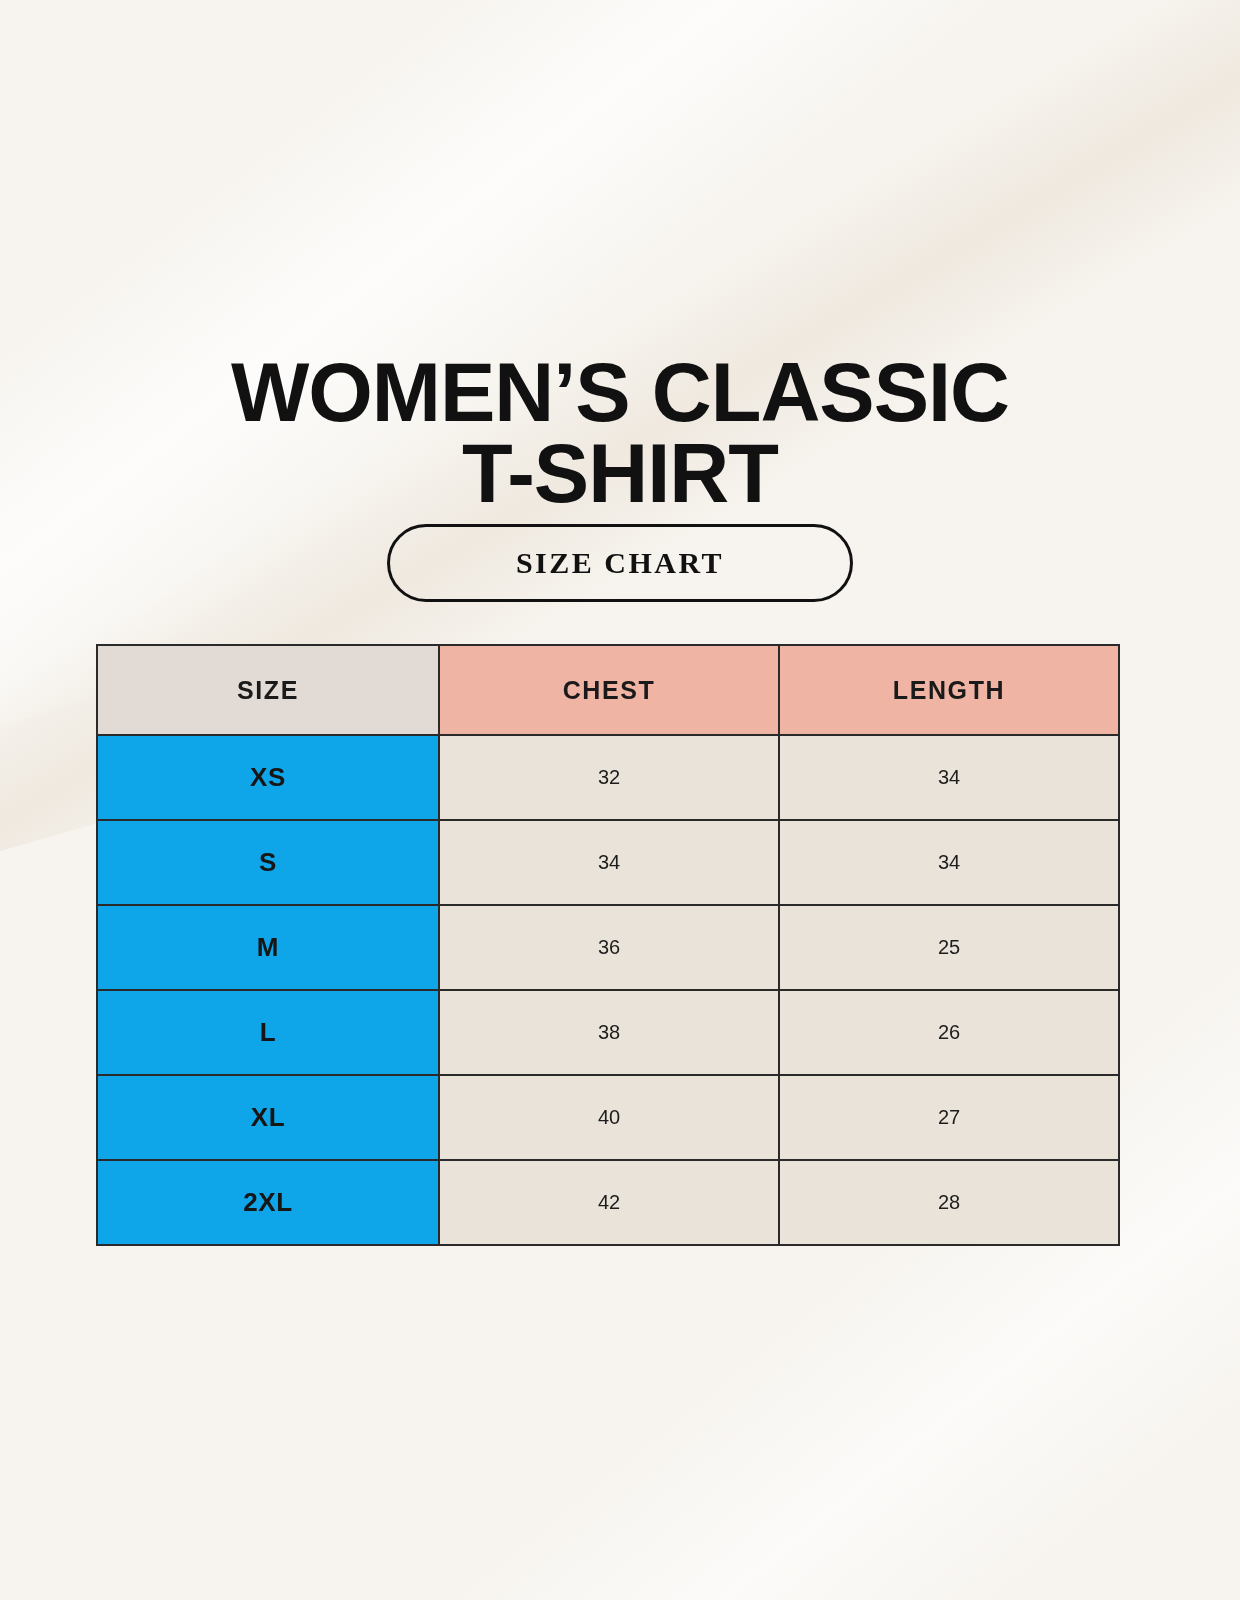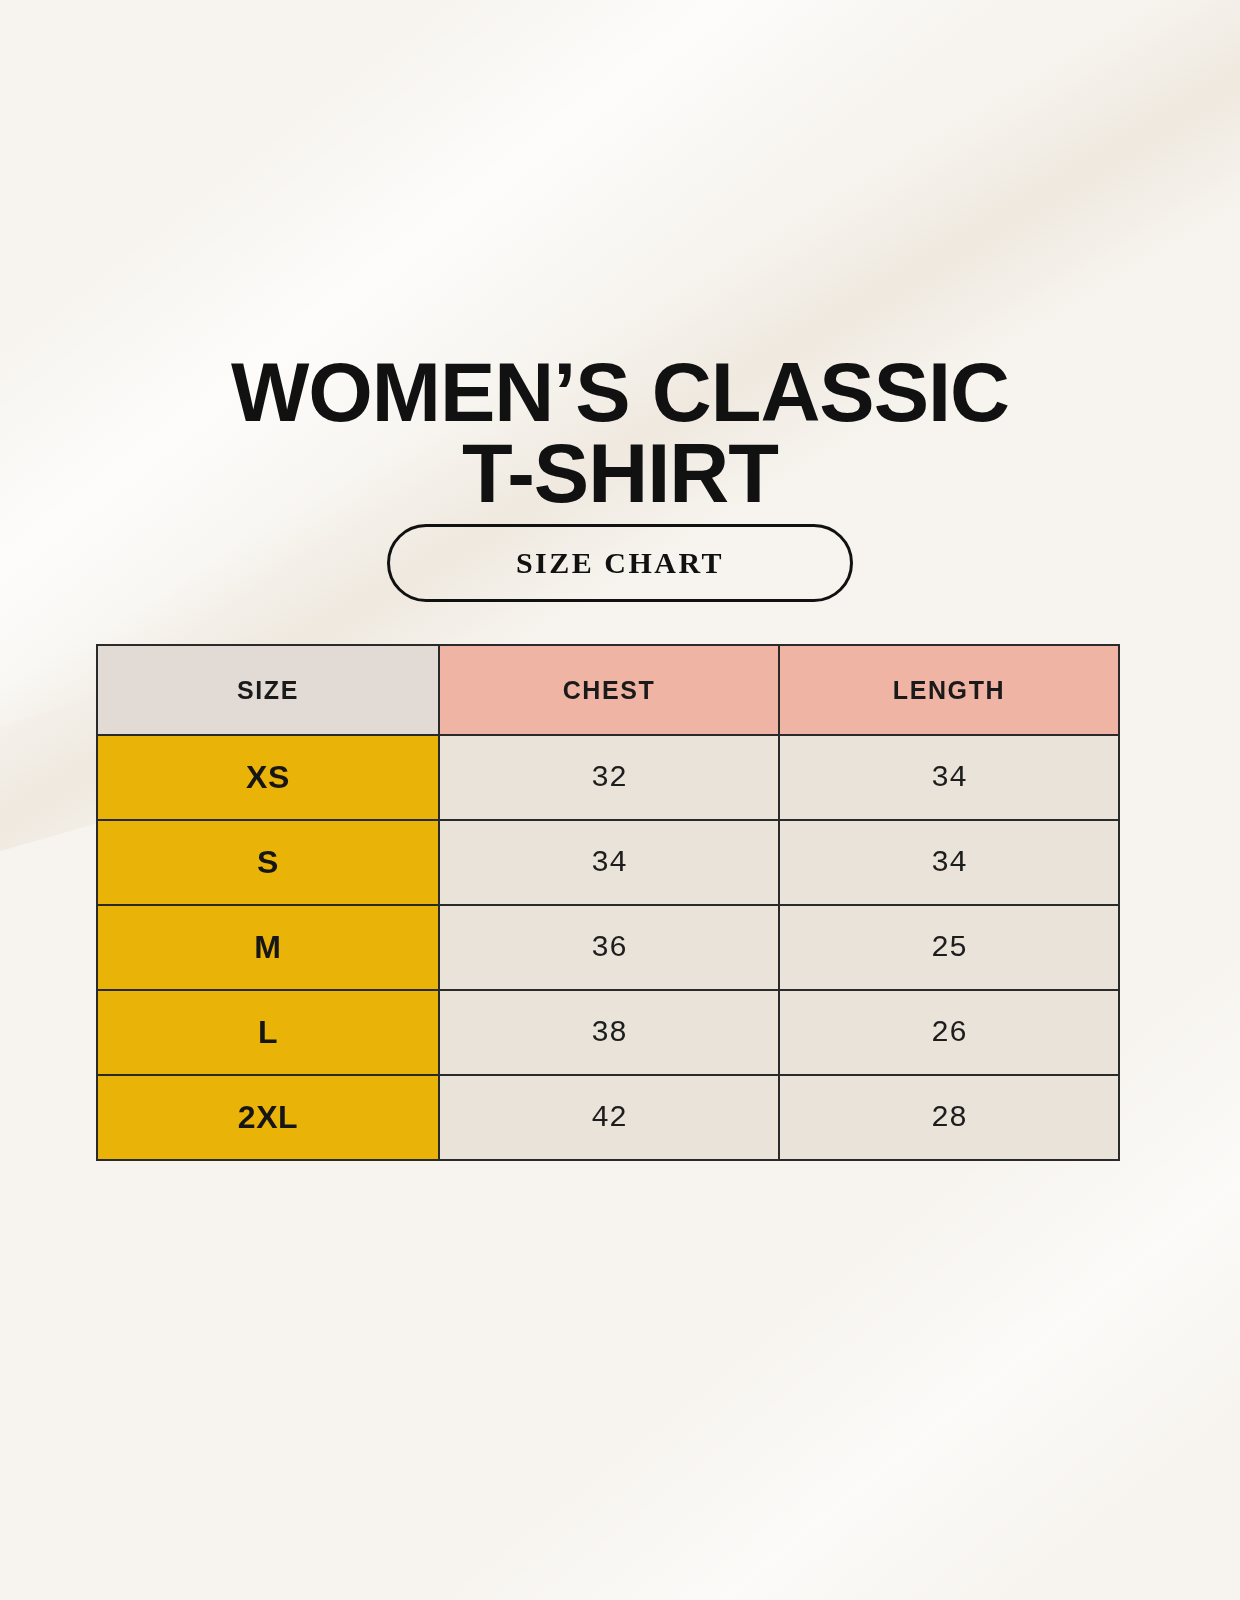--- a/index.html
+++ b/index.html
@@ -110,32 +110,31 @@
     font-weight: 700;
     letter-spacing: 1.6px;
     color: #1a1a1a;
     text-transform: uppercase;
   }
   th.col-size { width: 342px; background: #e2dad4; }
   th.col-chest { width: 340px; background: #f0b4a4; }
   th.col-length { width: 340px; background: #f0b4a4; }
 
   td.cell-size {
-    background: #eab308;
-    font-size: 32px;
+    background: #0ea5e9;
+    font-size: 26px;
     font-weight: 700;
     color: #161616;
     letter-spacing: 0.6px;
   }
   td.cell-meas {
     background: #eae3da;
-    font-size: 30px;
+    font-size: 20px;
     font-weight: 400;
     color: #1d1d1d;
-    font-family: Liberation Mono, monospace;
   }
 
   .footnote {
     position: absolute;
     top: 1238px;
     left: 96px;
     width: 1022px;
     text-align: right;
     font-size: 21px;
     font-weight: 600;
@@ -185,20 +184,25 @@
           <td class="cell-size">M</td>
           <td class="cell-meas">36</td>
           <td class="cell-meas">25</td>
         </tr>
         <tr>
           <td class="cell-size">L</td>
           <td class="cell-meas">38</td>
           <td class="cell-meas">26</td>
         </tr>
         <tr>
+          <td class="cell-size">XL</td>
+          <td class="cell-meas">40</td>
+          <td class="cell-meas">27</td>
+        </tr>
+        <tr>
           <td class="cell-size">2XL</td>
           <td class="cell-meas">42</td>
           <td class="cell-meas">28</td>
         </tr>
       </tbody>
     </table>
   </div>
 
 
 </div>

